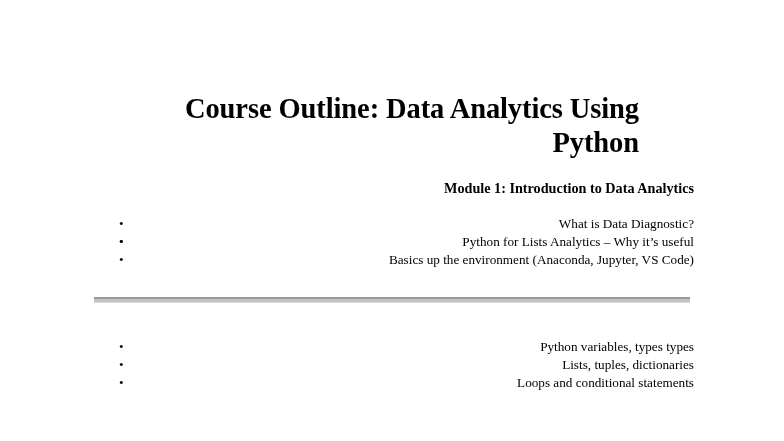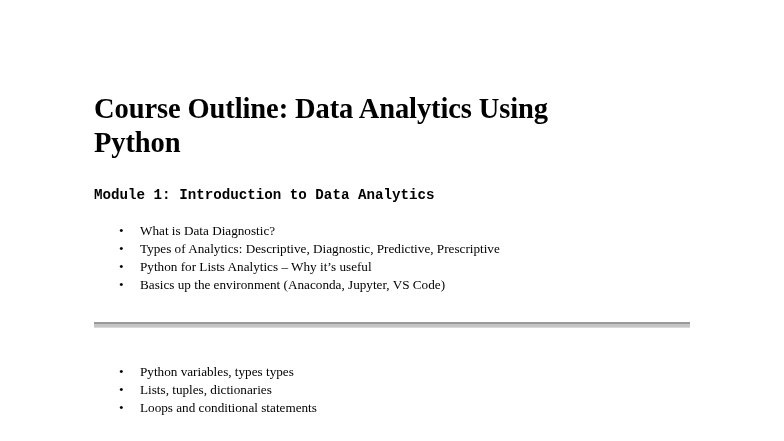--- a/index.html
+++ b/index.html
@@ -14,20 +14,21 @@
     font-family: "Liberation Serif", "DejaVu Serif", serif;
     color: #000000;
     -webkit-font-smoothing: antialiased;
   }
   .page {
     position: relative;
     width: 784px;
     height: 441px;
     overflow: hidden;
     background: #ffffff;
+    text-align: right;
   }
   .content {
     position: absolute;
     left: 94px;
     top: 0;
     width: 600px;
   }
 
   .doc-title {
     font-size: 28.5px;
@@ -41,22 +42,21 @@
   }
 
   .module-heading {
     font-size: 14.2px;
     font-weight: bold;
     line-height: 1.3;
     margin: 0;
     color: #000000;
   }
   .module-heading.first {
-    margin-top: 27px;
-    font-family: Liberation Mono, monospace;
+    margin-top: 20px;
   }
 
   .bullet-list {
     list-style: none;
     margin: 0;
     padding: 0;
   }
   .bullet-list.first-list {
     margin-top: 17px;
   }
@@ -108,21 +108,20 @@
 
     <h2 class="module-heading first">Module 1: Introduction to Data Analytics</h2>
 
     <ul class="bullet-list first-list">
       <li>
         <span class="bullet-glyph">•</span>
         <span>What is Data Diagnostic?</span>
       </li>
       <li>
         <span class="bullet-glyph">•</span>
-        <span>Types of Analytics: Descriptive, Diagnostic, Predictive, Prescriptive</span>
       </li>
       <li>
         <span class="bullet-glyph">•</span>
         <span>Python for Lists Analytics – Why it’s useful</span>
       </li>
       <li>
         <span class="bullet-glyph">•</span>
         <span>Basics up the environment (Anaconda, Jupyter, VS Code)</span>
       </li>
     </ul>

